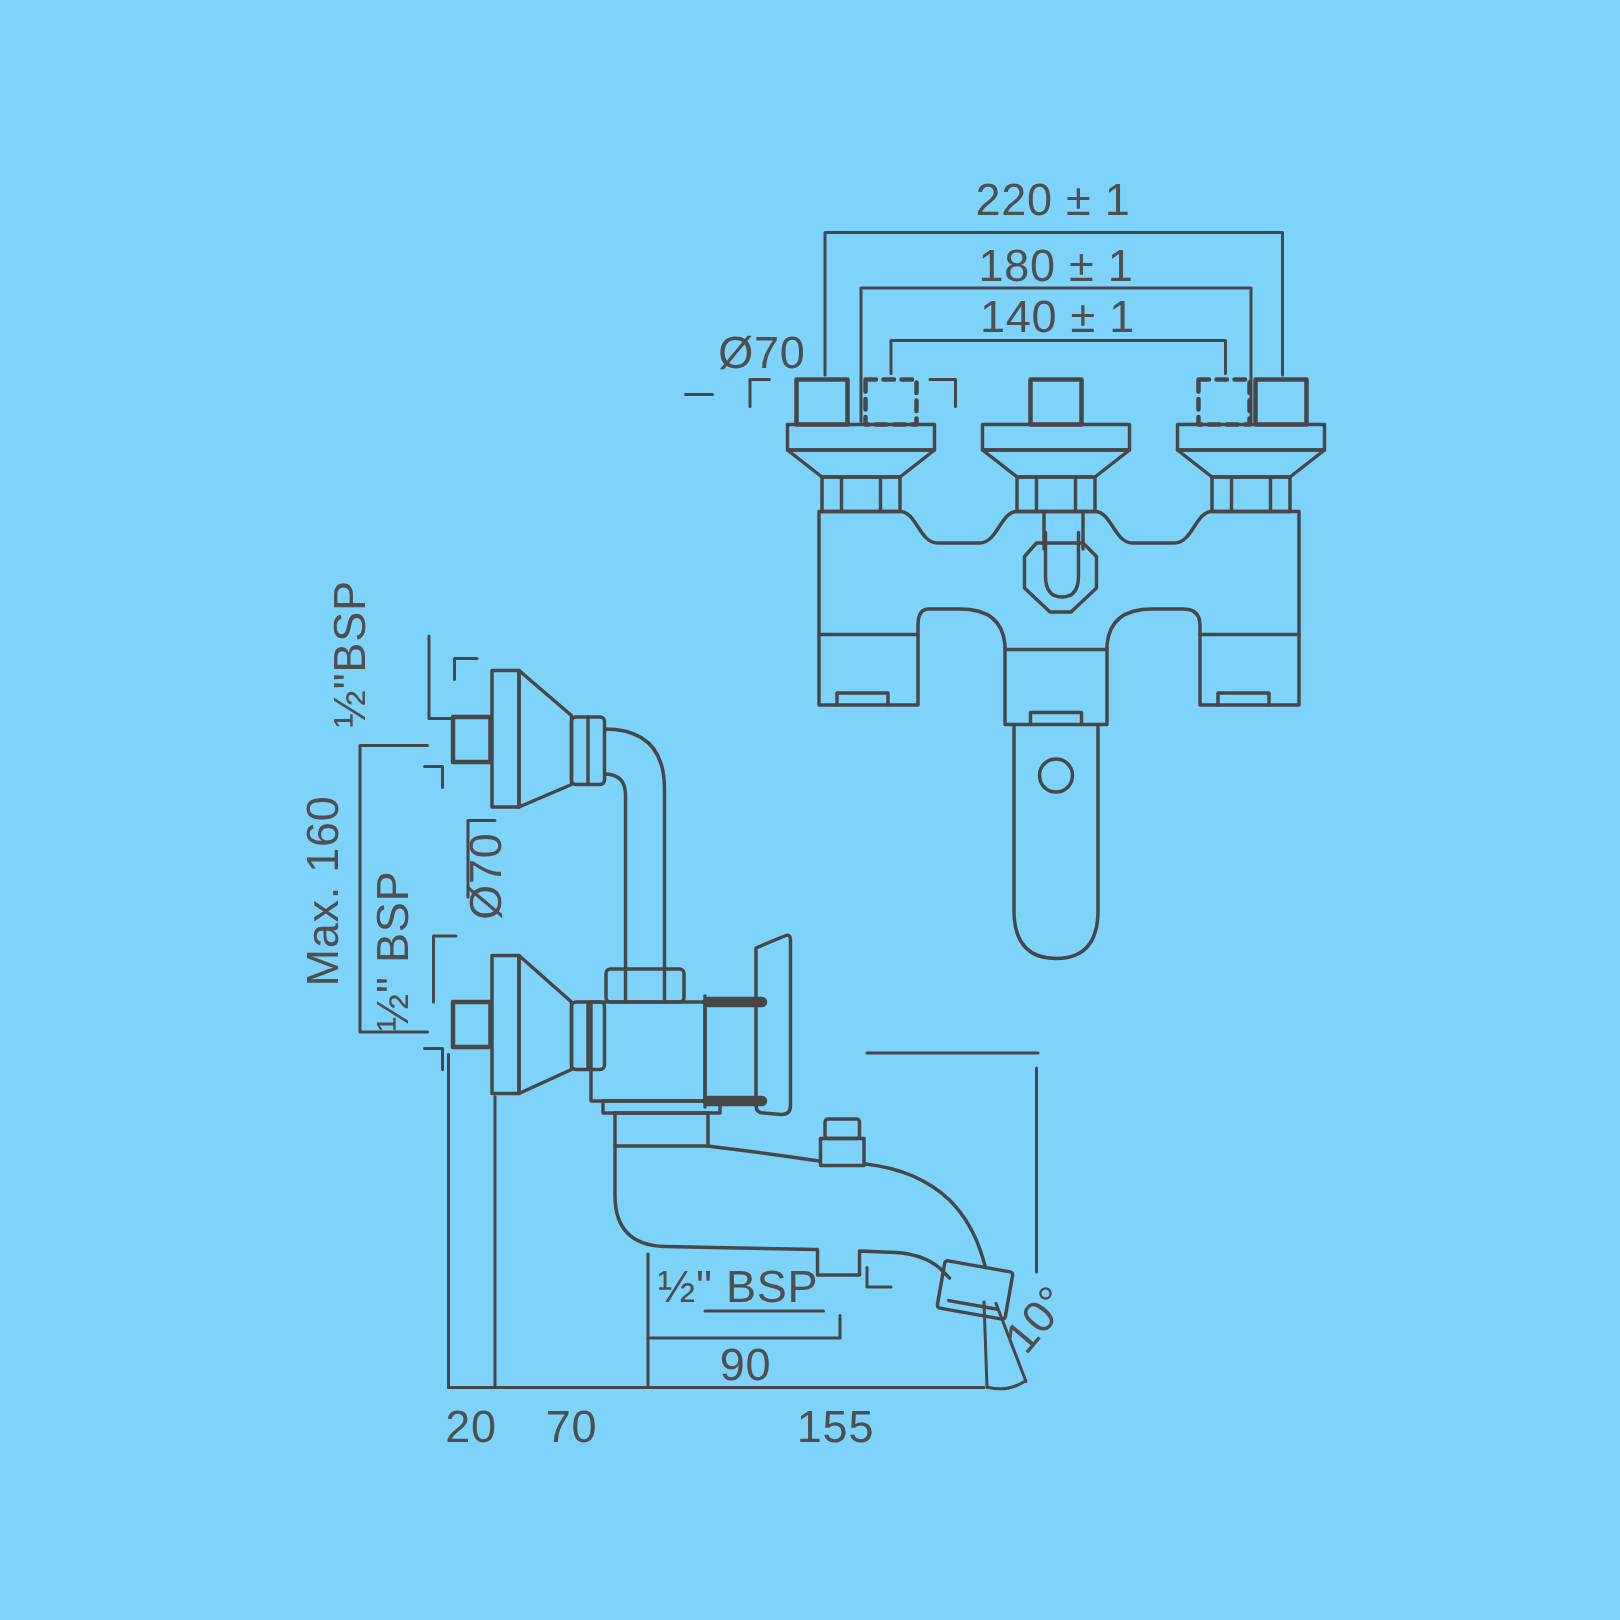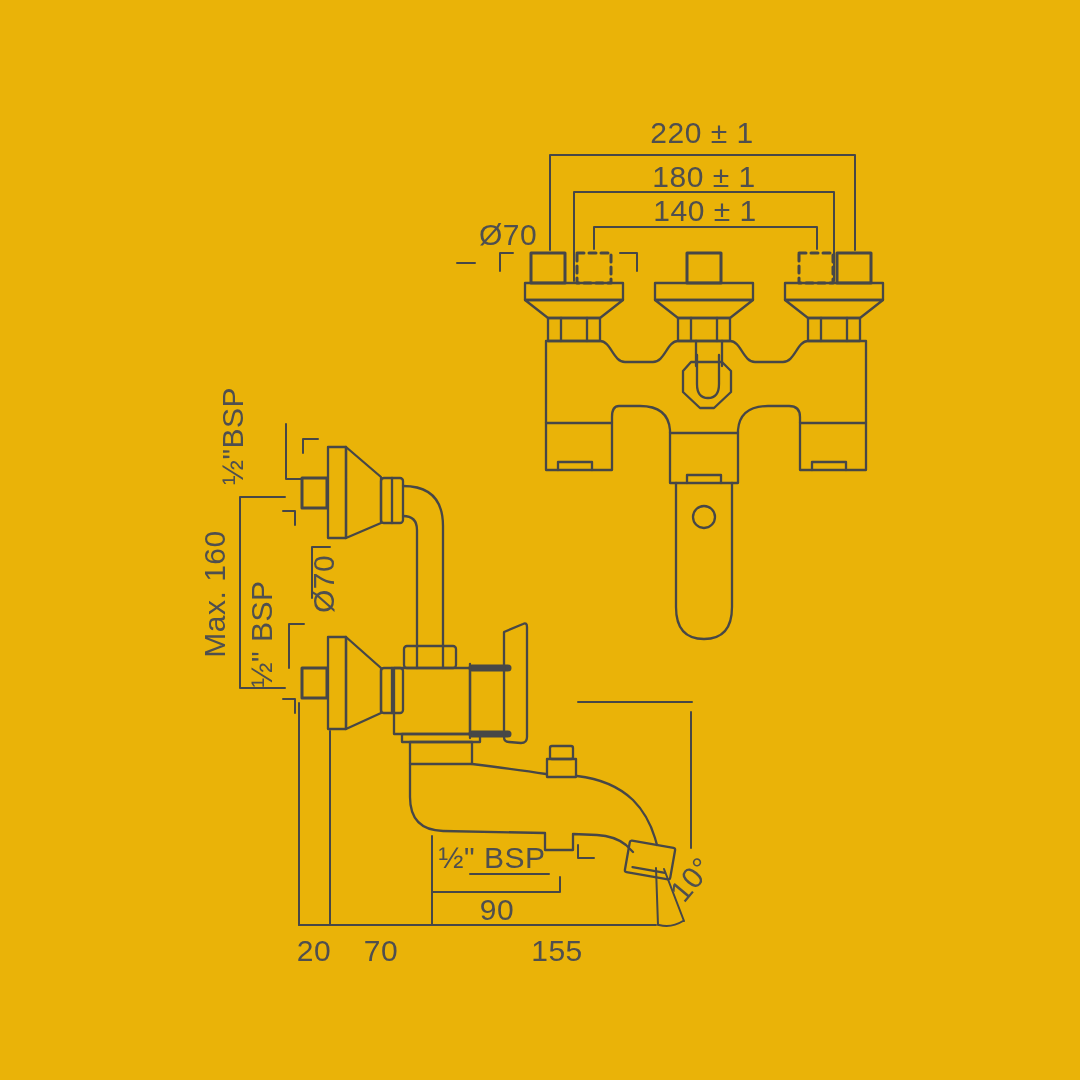--- a/index.html
+++ b/index.html
@@ -1,16 +1,16 @@
 <!DOCTYPE html>
 <html><head>
 <meta charset="utf-8">
 <style>
   html,body{margin:0;padding:0;background:#ffffff;}
-  .stage{width:1080px;height:1080px;position:relative;background:#eab308;overflow:hidden;text-align:center;}
+  .stage{width:1080px;height:1080px;position:relative;background:#7dd3fc;overflow:hidden;text-align:center;}
   svg{display:block;}
   .ln{fill:none;stroke:#474747;stroke-width:2.3;stroke-linecap:round;stroke-linejoin:round;}
   .thick{stroke-width:3;}
   .dim{stroke-width:2;}
   .dash{stroke-dasharray:7 5;}
   .bar{stroke-width:7;}
   text{font-family:"Liberation Sans","DejaVu Sans",sans-serif;font-size:30px;fill:#4f4f4f;letter-spacing:0.5px;}
 </style>
 </head>
 <body>

